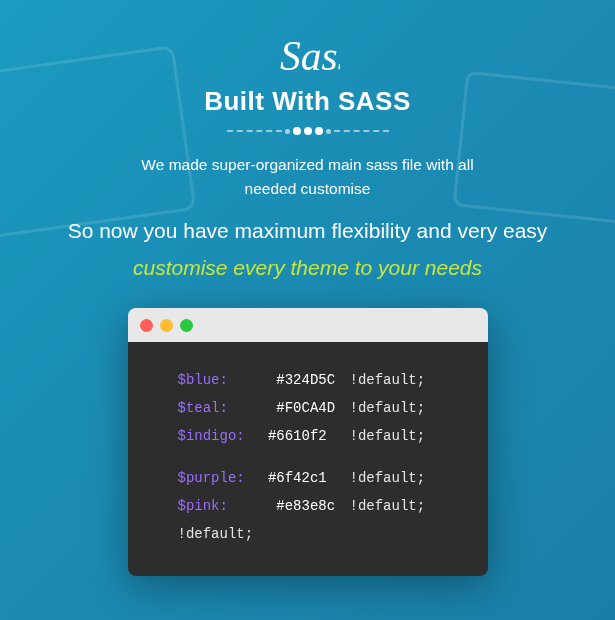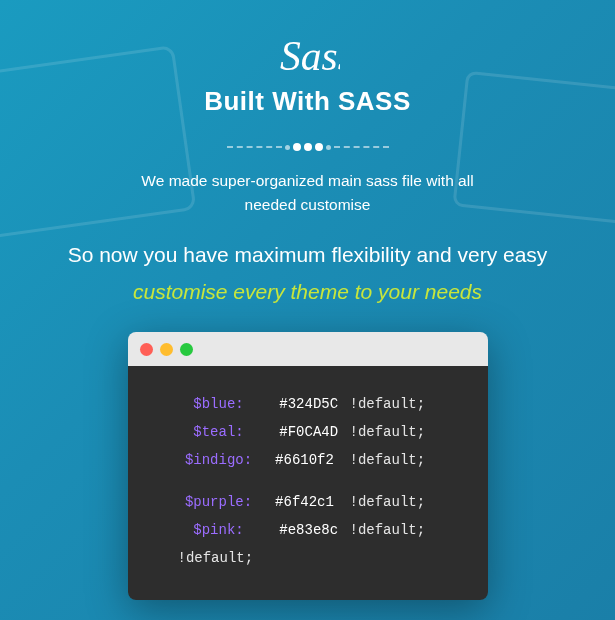--- a/index.html
+++ b/index.html
@@ -65,21 +65,21 @@
       width: 64px;
       height: 48px;
       margin-bottom: 6px;
     }
 
     .page-title {
       color: #ffffff;
       font-size: 26px;
       font-weight: 700;
       letter-spacing: 0.5px;
-      margin-bottom: 26px;
+      margin-bottom: 10px;
     }
 
     
     .divider {
       display: flex;
       align-items: center;
       gap: 3px;
       margin-bottom: 18px;
     }
 
@@ -104,21 +104,21 @@
       width: 5px;
       height: 5px;
       background: rgba(255,255,255,0.6);
     }
 
     .desc-text {
       color: #ffffff;
       font-size: 15.5px;
       text-align: center;
       line-height: 1.55;
-      margin-bottom: 22px;
+      margin-bottom: 14px;
       max-width: 380px;
     }
 
     .flex-text {
       color: #ffffff;
       font-size: 21px;
       text-align: center;
       line-height: 1.55;
       margin-bottom: 4px;
     }
@@ -166,21 +166,20 @@
       font-family: 'Courier New', Courier, monospace;
       font-size: 14px;
       line-height: 2;
     }
 
     .code-line {
       display: flex;
       align-items: baseline;
       gap: 0;
       white-space: pre;
-      text-align: center;
     }
 
     .var-name {
       color: #9b6dff;
       display: inline-block;
       width: 82px;
     }
 
     .var-value {
       color: #ffffff;

